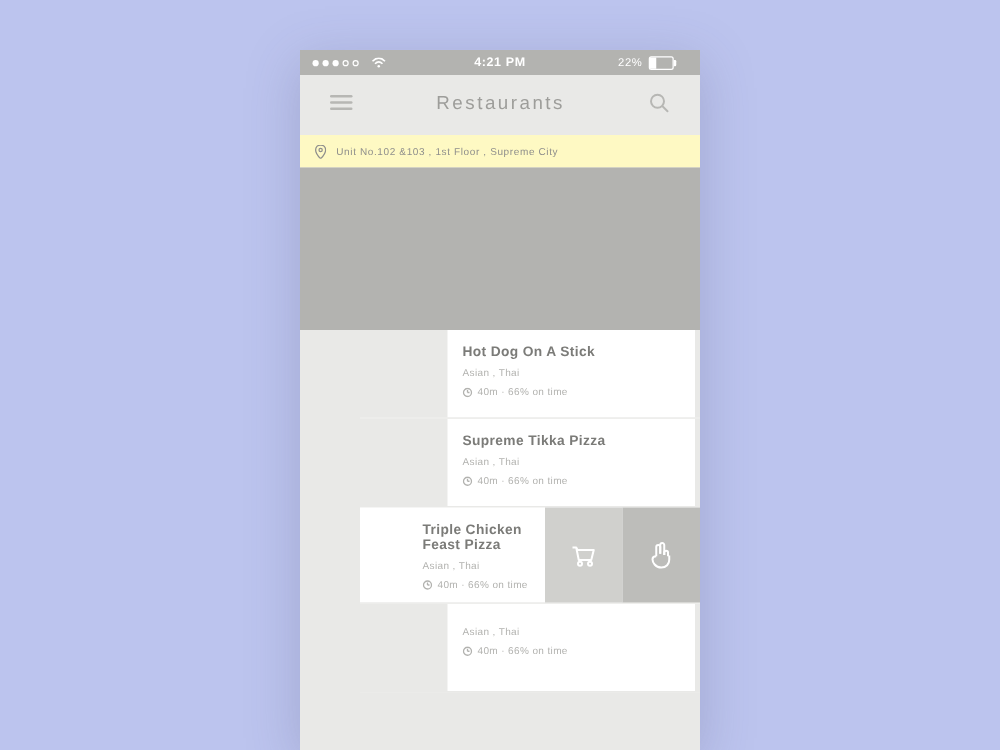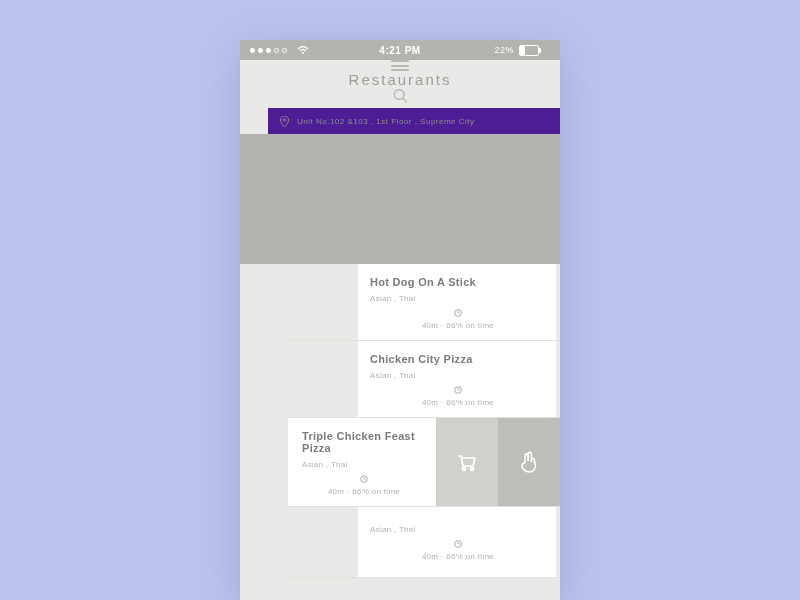--- a/index.html
+++ b/index.html
@@ -10,39 +10,39 @@
   .status .dots{display:flex;gap:3px;margin-left:10px;}
   .status .dots span{width:5px;height:5px;border-radius:50%;background:#fff;display:block;}
   .status .dots span.hollow{background:transparent;border:1px solid #fff;box-sizing:border-box;}
   .status .wifi{margin-left:10px;}
   .status .clock{position:absolute;left:0;right:0;text-align:center;font-weight:600;font-size:10px;}
   .status .right{position:absolute;right:21px;display:flex;align-items:center;gap:5px;}
   .status .batt{width:18px;height:9px;border:1px solid #fff;border-radius:2px;position:relative;}
   .status .batt:after{content:"";position:absolute;right:-3px;top:2px;width:2px;height:5px;background:#fff;border-radius:0 1px 1px 0;}
   .status .batt i{display:block;height:100%;width:25%;background:#fff;}
   
-  .nav{height:44px;display:flex;align-items:center;justify-content:space-between;padding:0 24px;color:#9d9d9a;flex-direction:column;}
+  .nav{height:44px;display:flex;align-items:center;justify-content:space-between;padding:0 24px;color:#9d9d9a;}
   .nav .title{font-size:15px;letter-spacing:2px;font-weight:400;color:#9d9d9a;}
   .hamb{width:18px;height:12px;display:flex;flex-direction:column;justify-content:space-between;}
   .hamb span{display:block;height:2px;background:#b7b7b4;border-radius:1px;}
   
-  .addr{height:26px;margin-top:4px;background:#4c1d95;display:flex;align-items:center;gap:8px;padding:0 12px;color:#8f8f8c;font-size:8px;letter-spacing:.5px;margin-left:28px;}
+  .addr{height:26px;margin-top:4px;background:#fef9c3;display:flex;align-items:center;gap:8px;padding:0 12px;color:#8f8f8c;font-size:8px;letter-spacing:.5px;}
   
   .hero{height:130px;background:#b3b3b0;}
   
   .list{}
   .row{display:flex;background:#fff;border-bottom:1px solid #e2e2df;position:relative;min-height:70px;margin-left:48px;}
   .row .thumb{width:70px;background:#e9e9e7;}
   .row .meta{flex:1;padding:12px 10px 10px 12px;}
   .row .name{font-size:11px;font-weight:700;color:#7b7b78;letter-spacing:.3px;}
   .row .cuisine{font-size:8px;color:#b2b2af;margin-top:6px;letter-spacing:.3px;}
-  .row .stat{font-size:8px;color:#b2b2af;margin-top:6px;letter-spacing:.3px;display:flex;align-items:center;gap:4px;flex-direction:column;}
+  .row .stat{font-size:8px;color:#b2b2af;margin-top:6px;letter-spacing:.3px;display:flex;align-items:center;gap:4px;}
   .row .edge{width:4px;background:#e9e9e7;}
   
-  .row.swiped{background:#fff;}
+  .row.swiped{background:#fff;padding-left:36px;}
   .row.swiped .meta{padding-left:14px;}
   .actions{display:flex;}
   .actbtn{width:62px;display:flex;align-items:center;justify-content:center;}
   .actbtn.cart{background:#d0d0cd;}
   .actbtn.like{background:#bdbdba;}
   .actbtn svg{width:26px;height:26px;stroke:#fff;fill:none;stroke-width:1.6;}
   
   .clk{width:8px;height:8px;}
   .clk circle{fill:none;stroke:#b2b2af;stroke-width:1.3;}
   .clk line{stroke:#b2b2af;stroke-width:1.3;}
@@ -114,21 +114,21 @@
               </svg>
             <span>40m · 66% on time</span>
           </div>
         </div>
         <div class="edge"></div>
       </div>
 
       <div class="row">
         <div class="thumb"></div>
         <div class="meta">
-          <div class="name">Chicken City Pizza</div>
+          <div class="name">Supreme Tikka Pizza</div>
           <div class="cuisine">Asian , Thai</div>
           <div class="stat">
             <svg class="clk" viewBox="0 0 10 10">
                 <circle cx="5" cy="5" r="4"></circle>
                 <line x1="5" y1="5" x2="5" y2="2.4"></line>
                 <line x1="5" y1="5" x2="7" y2="5"></line>
               </svg>
             <span>40m · 66% on time</span>
           </div>
         </div>

